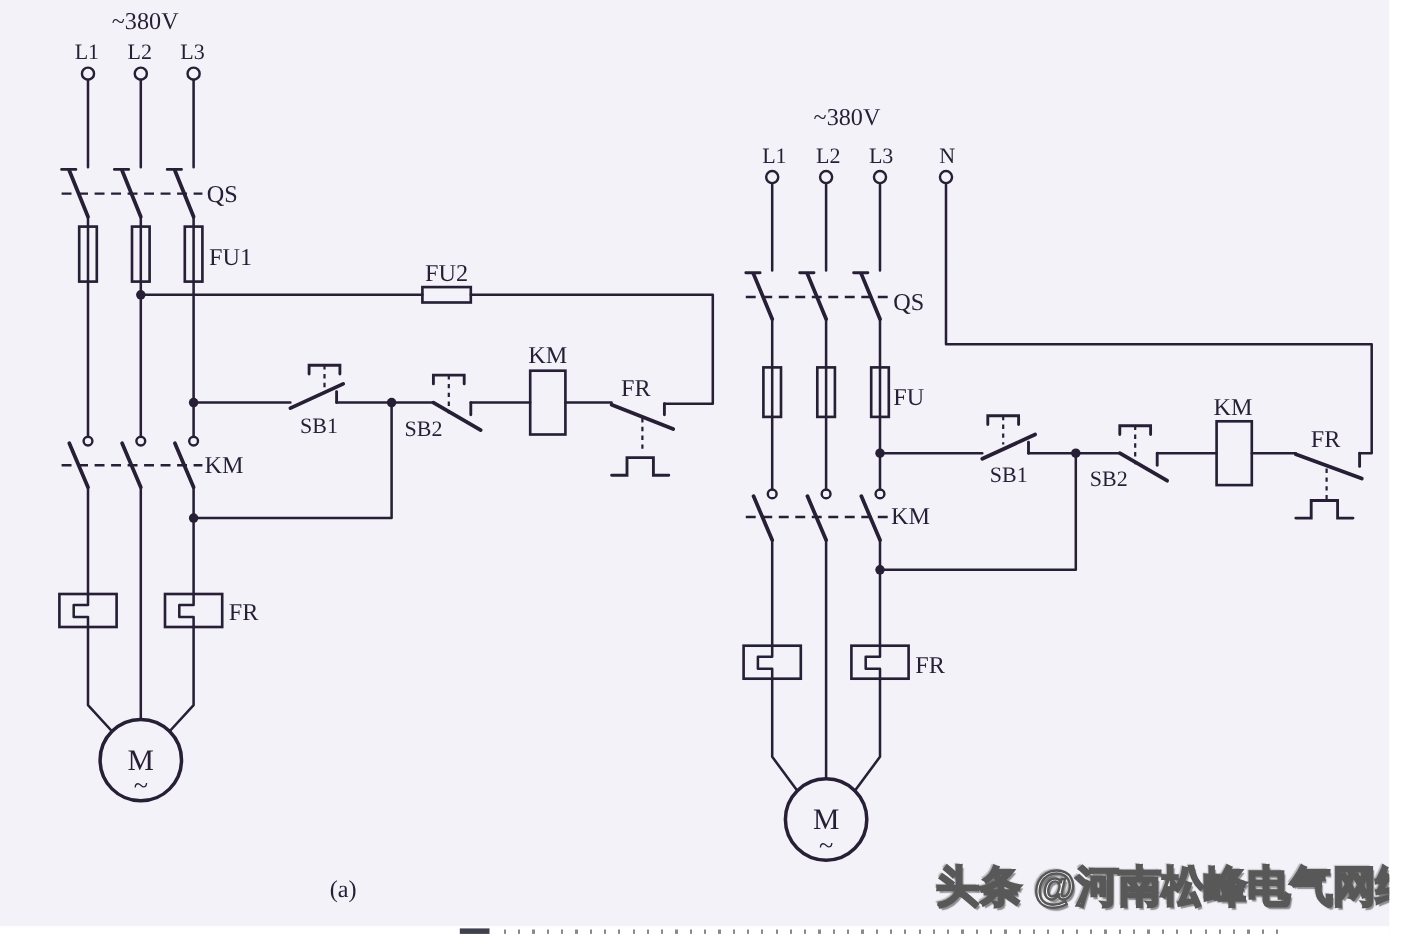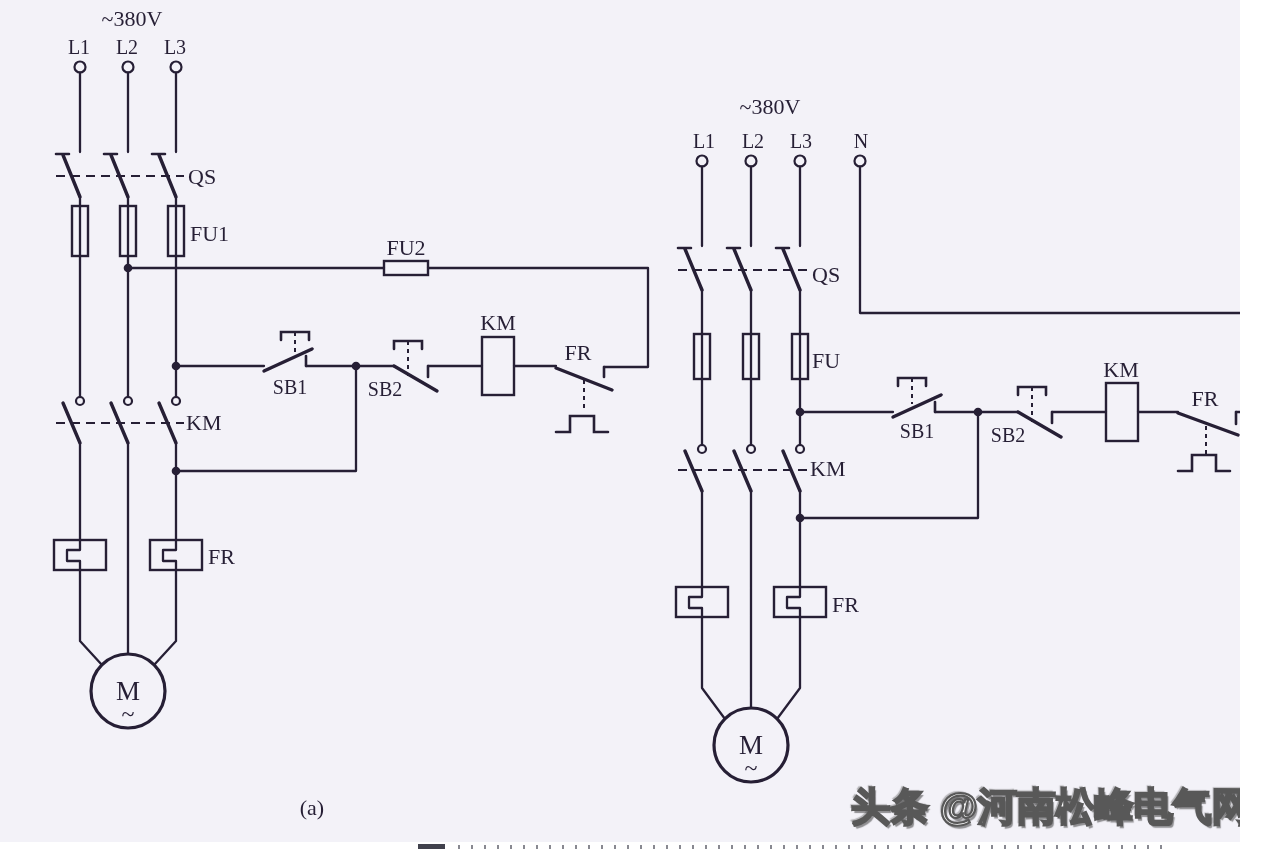--- a/index.html
+++ b/index.html
@@ -4,20 +4,21 @@
 <style>
   :root{
     --line:#261f35;
     --bg:#f3f2f8;
   }
   html,body{margin:0;padding:0;background:#fff;}
   .stage{
     position:relative;width:1240px;height:850px;overflow:hidden;
     background:var(--bg);
     font-family:"Liberation Serif", serif;
+    padding-left:23px;
   }
   svg{position:absolute;left:0;top:0;}
   svg path, svg line, svg rect, svg circle{stroke:var(--line);}
   .wire{fill:none;stroke-width:2.3px;stroke-linecap:round;stroke-linejoin:round;}
   .blade{fill:none;stroke-width:3.4px;stroke-linecap:round;}
   .tick{fill:none;stroke-width:2.6px;stroke-linecap:round;}
   .dashlink{fill:none;stroke-width:2.2px;stroke-dasharray:9 6;}
   .stem{fill:none;stroke-width:2px;stroke-dasharray:4 4;}
   .box{fill:none;stroke-width:2.4px;}
   .dot{fill:var(--line);stroke:none;}

